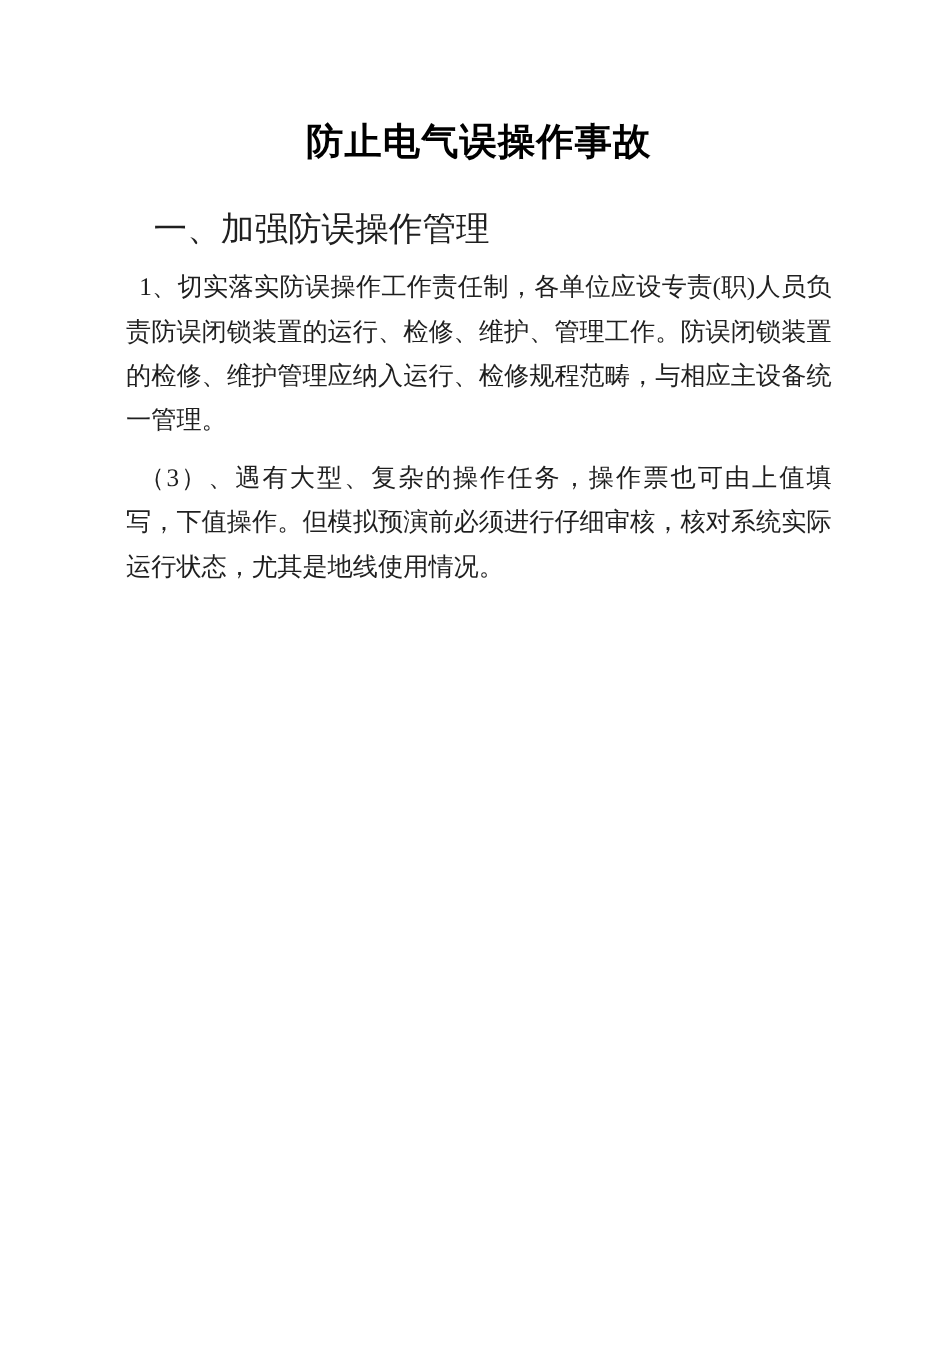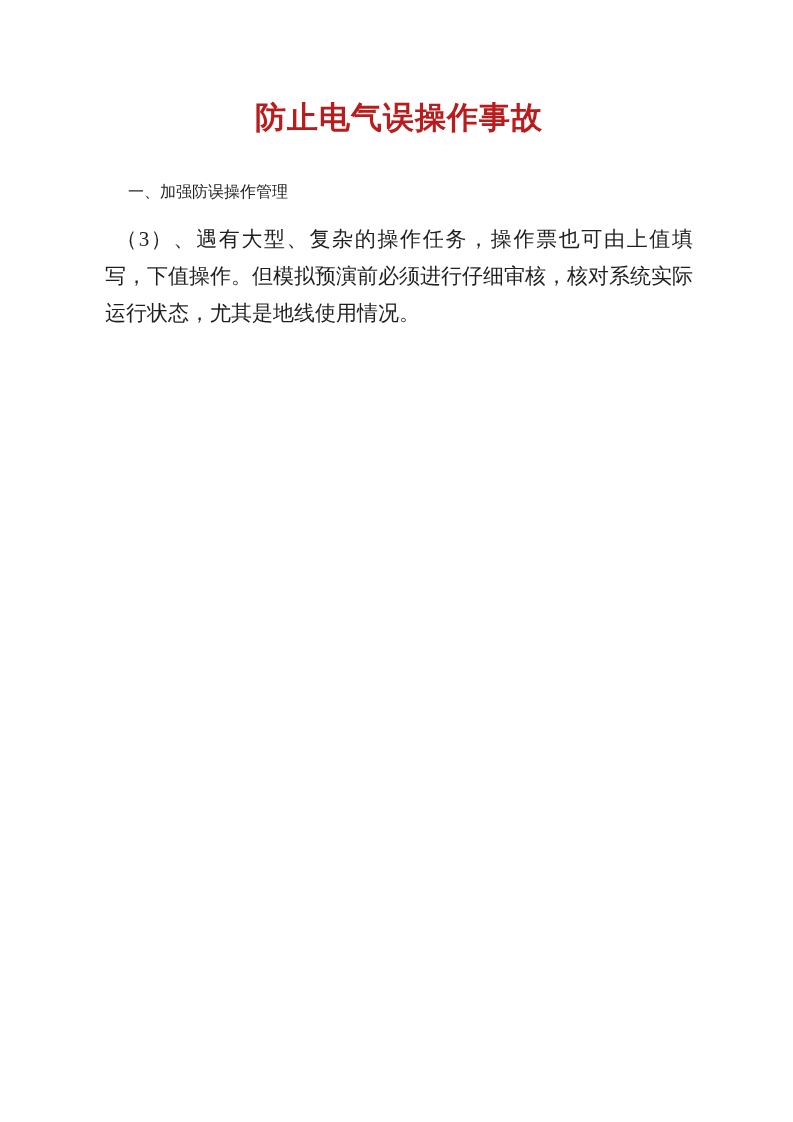--- a/index.html
+++ b/index.html
@@ -21,27 +21,27 @@
     background: #ffffff;
     padding: 100px 100px 0 105px;
     color: #1f1f1f;
   }
 
   .doc-title {
     font-size: 31px;
     line-height: 36px;
     font-weight: bold;
     text-align: center;
-    color: #b91c1c;
+    color: #000000;
     margin: 0 0 37px 0;
     letter-spacing: 1px;
   }
 
   .section-heading {
-    font-size: 16px;
+    font-size: 28px;
     line-height: 37px;
     font-weight: normal;
     text-indent: 23px;
     margin: 0 0 11px 0;
   }
 
   .para {
     font-size: 21px;
     line-height: 37px;
     text-indent: 11px;
@@ -51,20 +51,21 @@
 </style>
 </head>
 <body>
 
 <div class="page">
 
   <h1 class="doc-title">防止电气误操作事故</h1>
 
   <h2 class="section-heading">一、加强防误操作管理</h2>
 
+  <p class="para">1、切实落实防误操作工作责任制，各单位应设专责(职)人员负责防误闭锁装置的运行、检修、维护、管理工作。防误闭锁装置的检修、维护管理应纳入运行、检修规程范畴，与相应主设备统一管理。</p>
 
 
 
 
   <p class="para">（3）、遇有大型、复杂的操作任务，操作票也可由上值填写，下值操作。但模拟预演前必须进行仔细审核，核对系统实际运行状态，尤其是地线使用情况。</p>
 
 
 
 
 </div>

